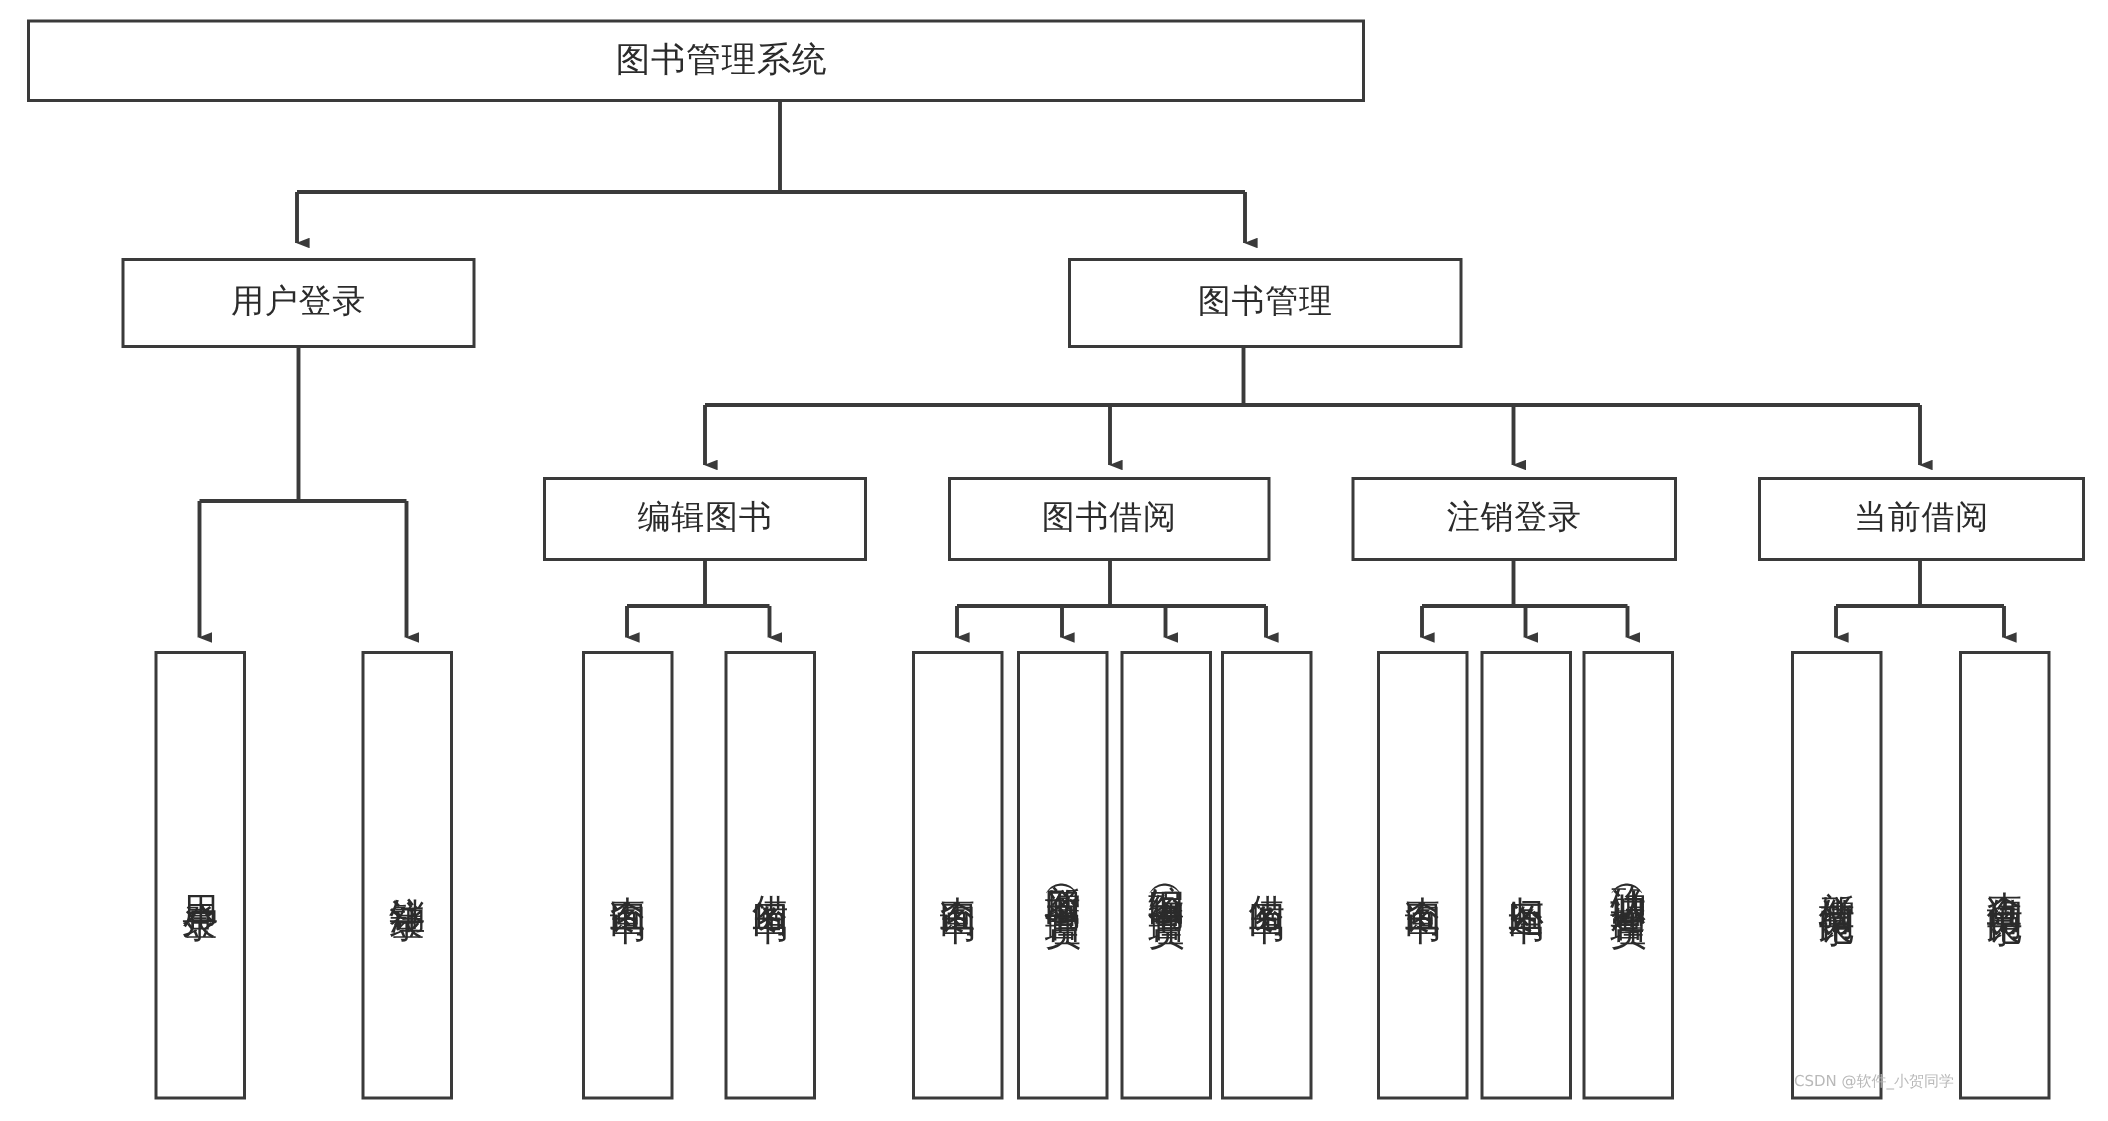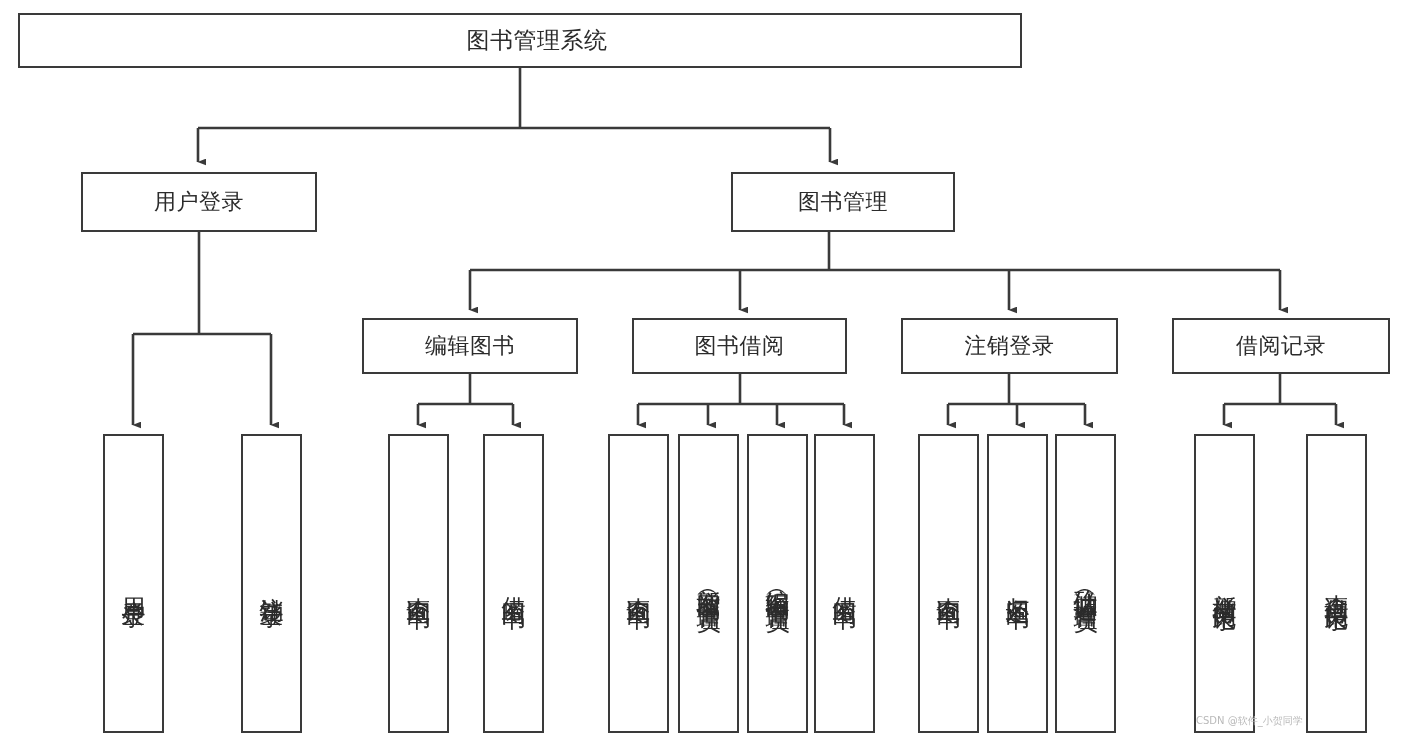--- a/index.html
+++ b/index.html
@@ -123,42 +123,42 @@
       <path d="M 1017,404 L 1017,425" marker-end="url(#arrowhead)"></path>
       <path d="M 1085,404 L 1085,425" marker-end="url(#arrowhead)"></path>
 
       <path d="M 1280,374 L 1280,404"></path>
       <path d="M 1224,404 L 1336,404"></path>
       <path d="M 1224,404 L 1224,425" marker-end="url(#arrowhead)"></path>
       <path d="M 1336,404 L 1336,425" marker-end="url(#arrowhead)"></path>
     </g>
   </svg>
 
-  <div class="node horiz root" style="left:18px; top:13px; width:1004px; height:55px;padding-left:34px;">
+  <div class="node horiz root" style="left:18px; top:13px; width:892px; height:55px;padding-left:34px;">
     <span class="label">图书管理系统</span>
   </div>
 
   <div class="node horiz" style="left:81px; top:172px; width:236px; height:60px;">
     <span class="label">用户登录</span>
   </div>
-  <div class="node horiz" style="left:712px; top:172px; width:224px; height:60px;margin-left:19px;">
+  <div class="node horiz" style="left:712px; top:172px; width:263px; height:60px;">
     <span class="label">图书管理</span>
   </div>
 
   <div class="node horiz" style="left:362px; top:318px; width:216px; height:56px;">
     <span class="label">编辑图书</span>
   </div>
   <div class="node horiz" style="left:632px; top:318px; width:215px; height:56px;align-items:center;">
     <span class="label">图书借阅</span>
   </div>
   <div class="node horiz" style="left:901px; top:318px; width:217px; height:56px;">
     <span class="label">注销登录</span>
   </div>
   <div class="node horiz" style="left:1172px; top:318px; width:218px; height:56px;">
-    <span class="label">借阅记录</span>
+    <span class="label">当前借阅</span>
   </div>
 
   <div class="node vert" style="left:103px; top:434px; width:61px; height:299px;">
     <span class="label">用户登录</span>
   </div>
   <div class="node vert" style="left:241px; top:434px; width:61px; height:299px;">
     <span class="label">注销登录</span>
   </div>
 
   <div class="node vert" style="left:388px; top:434px; width:61px; height:299px;">

